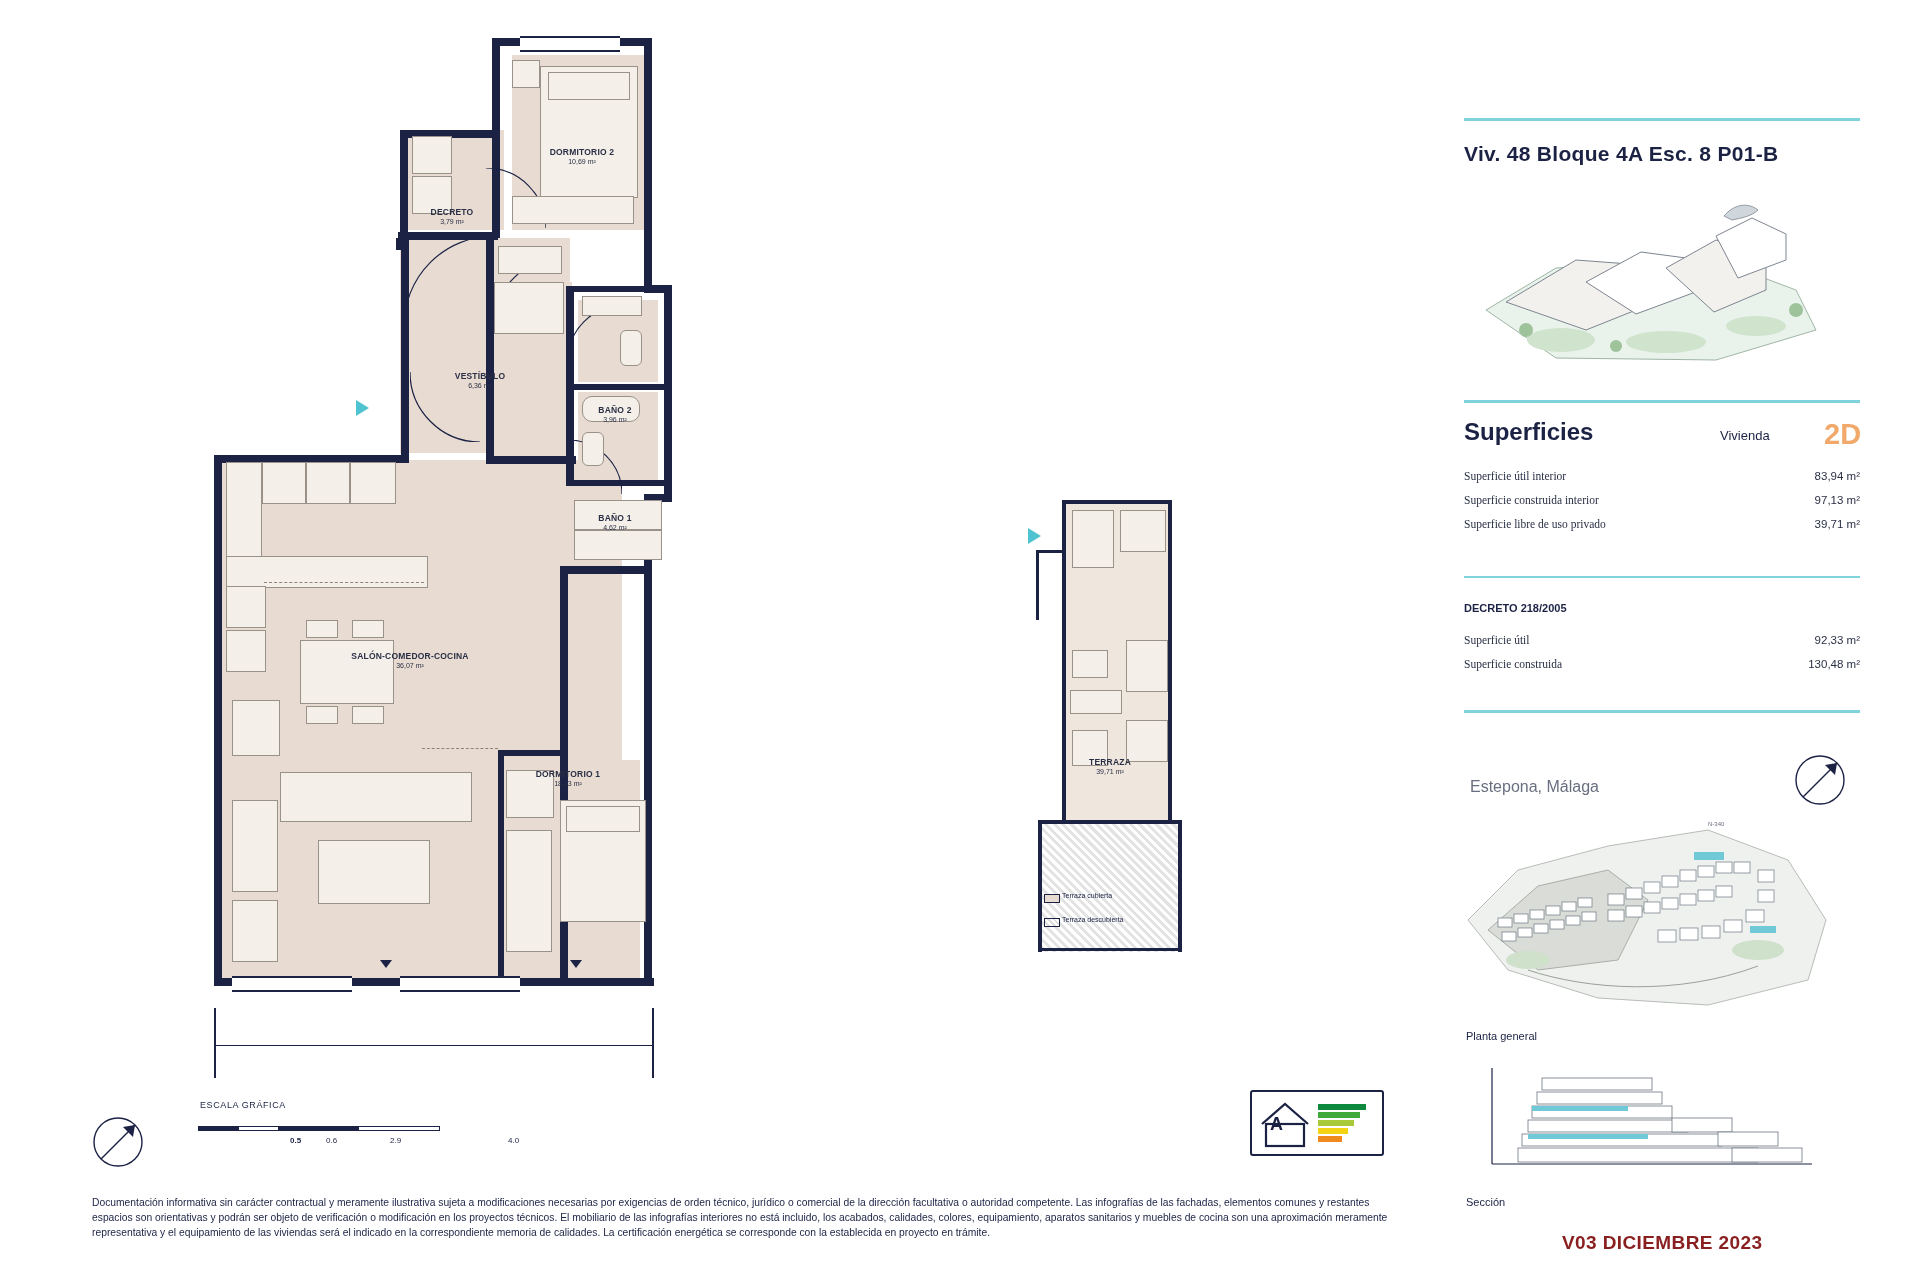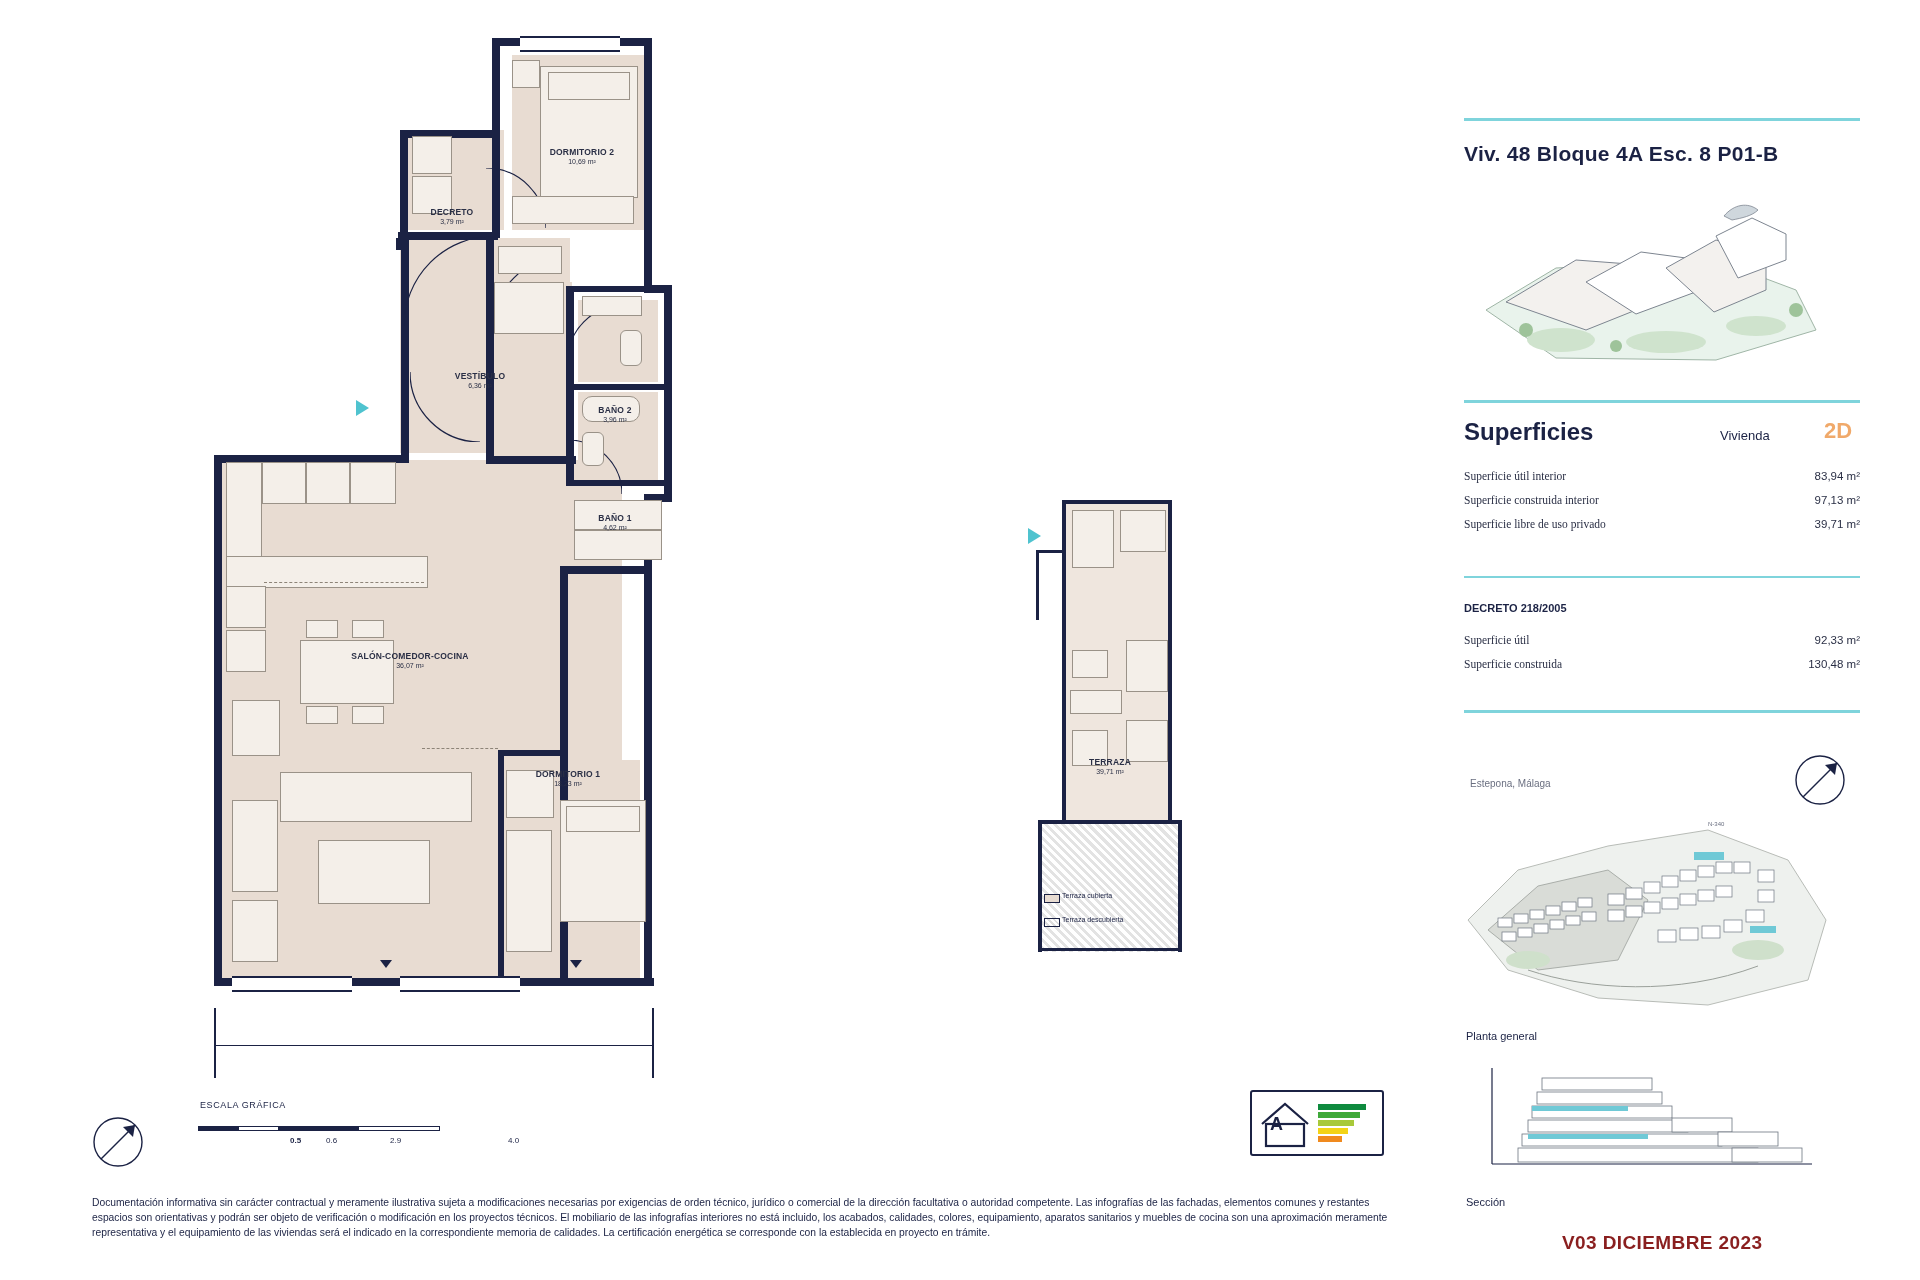--- a/index.html
+++ b/index.html
@@ -16,21 +16,21 @@
   .lbl .n{font-size:8.5px;letter-spacing:.2px;font-weight:600;}
   .lbl .a{font-size:7px;}
   .hatch{position:absolute;background:repeating-linear-gradient(45deg,#ffffff 0 3px,#e3e3e3 3px 6px);}
 
   
   .side{position:absolute;left:1452px;top:0;width:420px;height:1264px;}
   .rule{position:absolute;height:3px;background:#7fd4dc;}
   .title{position:absolute;font-size:21px;font-weight:700;letter-spacing:.3px;color:#1b2244;}
   .sup-h{position:absolute;font-size:24px;font-weight:700;color:#1b2244;}
   .viv{position:absolute;font-size:13px;color:#1b2244;}
-  .viv2d{position:absolute;font-size:22px;font-weight:700;color:#f0a96a;}
+  .viv2d{position:absolute;font-size:29px;font-weight:700;color:#f0a96a;}
   .row{position:absolute;width:100%;font-size:11.5px;color:#2a2f45;}
   .row .k{position:absolute;left:0;font-family:Liberation Serif, serif;}
   .row .v{position:absolute;right:0;text-align:right;}
   .dec{position:absolute;font-size:11px;font-weight:700;color:#1b2244;}
   .cap{position:absolute;font-size:11px;color:#1b2244;}
   .ver{position:absolute;font-size:19px;font-weight:700;color:#8a1f1f;letter-spacing:.4px;}
 
   
   .legal{position:absolute;left:92px;width:1320px;font-size:10.3px;line-height:1.45;color:#1b2244;}
 
@@ -312,21 +312,21 @@
     </div>
 
     <div class="rule" style="left:12px;top:710px;width:396px;"></div>
 
     <svg style="position:absolute;left:338px;top:750px;" width="60" height="60">
       <circle cx="30" cy="30" r="24" fill="none" stroke="#1b2244" stroke-width="1.4"></circle>
       <line x1="13" y1="47" x2="47" y2="13" stroke="#1b2244" stroke-width="1.4"></line>
       <polygon points="47,13 35,15 45,25" fill="#1b2244"></polygon>
     </svg>
 
-    <div class="cap" style="left:18px;top:778px;font-size:10px;color:#6a6f80;">Estepona, Málaga</div>
+    <div class="cap" style="left:18px;top:778px;font-size:16px;color:#6a6f80;">Estepona, Málaga</div>
 
     <svg style="position:absolute;left:6px;top:790px;" width="404" height="230">
       <path d="M10 130 L60 80 L150 56 L250 40 L330 70 L368 130 L350 190 L250 215 L140 208 L50 180 Z" fill="#eef1ee" stroke="#b8bcb7" stroke-width="1"></path>
       <path d="M30 140 L80 96 L150 80 L190 110 L160 170 L80 180 Z" fill="#d9dcd7" stroke="#9aa09a" stroke-width="0.8"></path>
       <g stroke="#6d7580" stroke-width="0.7" fill="#ffffff">
         <rect x="40" y="128" width="14" height="9"></rect>
           <rect x="56" y="124" width="14" height="9"></rect>
         <rect x="72" y="120" width="14" height="9"></rect>
           <rect x="88" y="116" width="14" height="9"></rect>
         <rect x="104" y="112" width="14" height="9"></rect>

